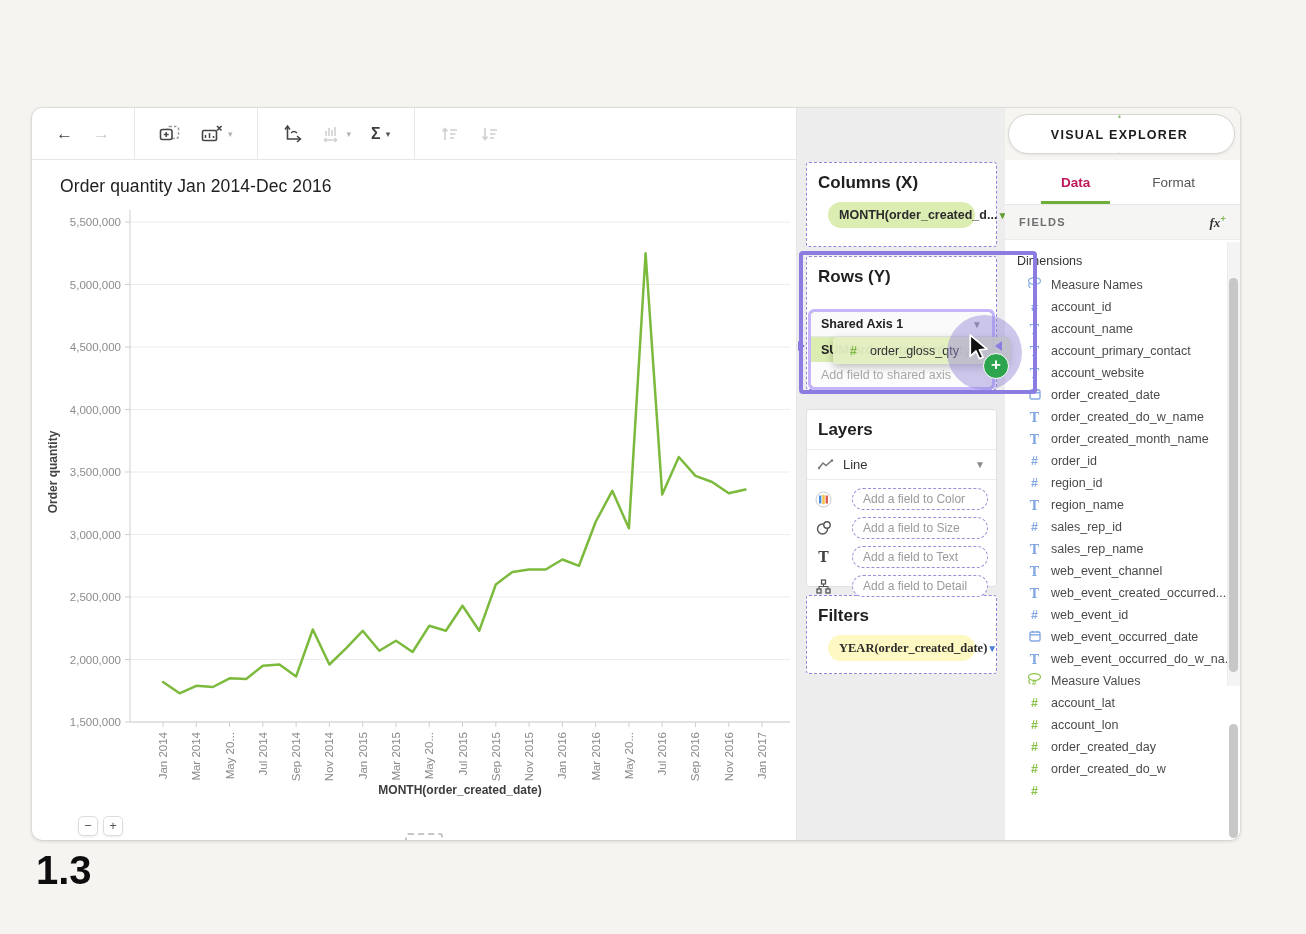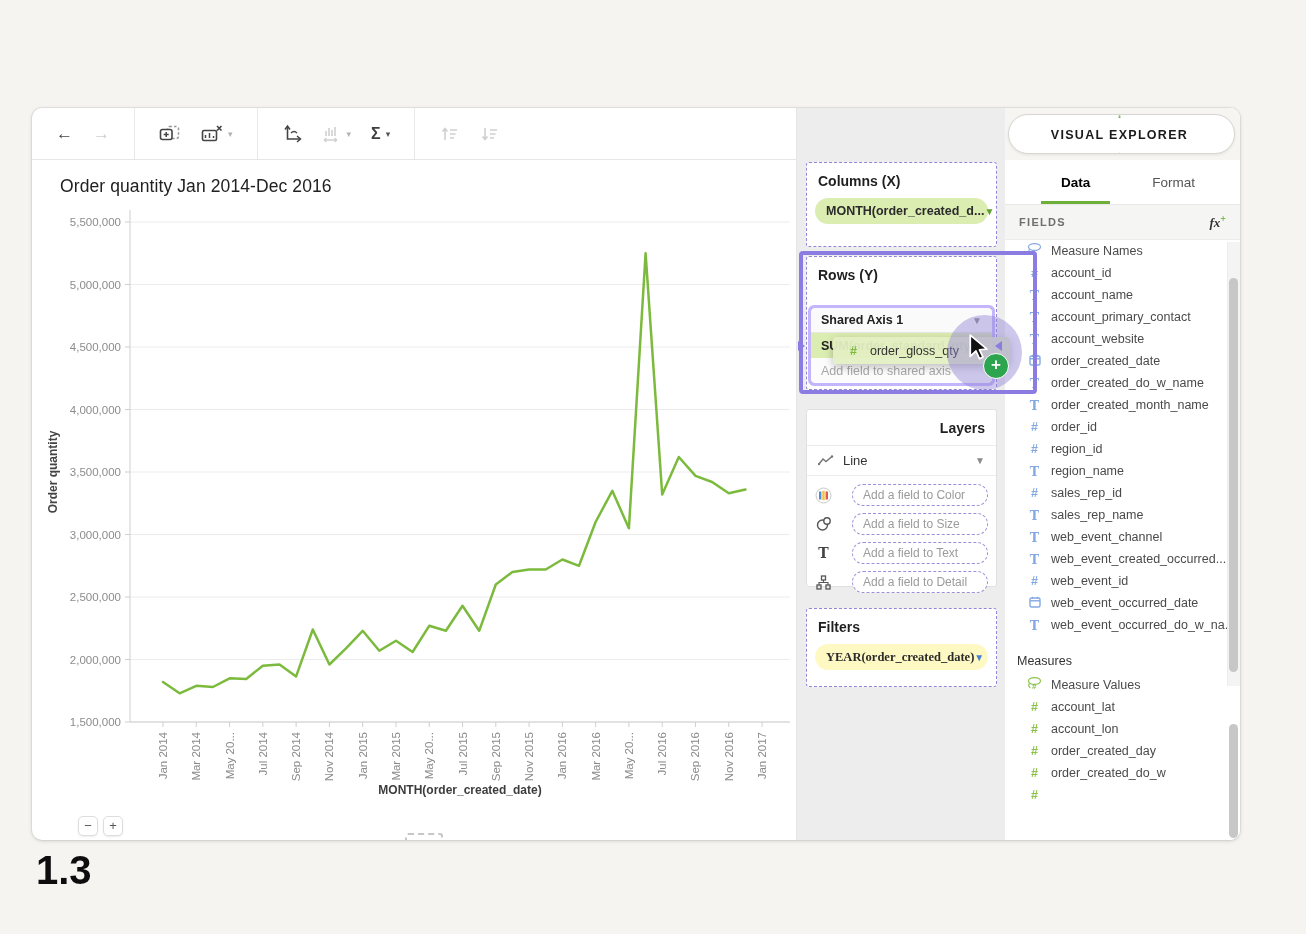--- a/index.html
+++ b/index.html
@@ -27,33 +27,33 @@
   .zoom-ctrl { position:absolute; left:46px; top:656px; display:flex; gap:5px; }
   .zbtn { width:20px; height:20px; background:#fff; border:1px solid #ddd; border-radius:5px;
           font-size:13px; color:#555; line-height:17px; text-align:center; box-shadow:0 1px 2px rgba(0,0,0,.08); cursor:pointer; }
   .handle-peek { position:absolute; left:373px; top:673px; width:38px; height:14px;
                  border:2px dashed #c6c6c6; border-radius:3px; background:#fff; }
 
   
   .config-col { width:208px; background:#ededed; padding:54px 8px 0 9px; position:relative; }
   .cfg-card { background:#fff; border:1.5px dashed #9187d8; border-radius:3px; }
   .cfg-card.plain { border:1px solid #e0e0e0; }
-  .cfg-title { font-size:14px; font-weight:700; color:#1f1f1f; padding:10px 11px 9px; }
-  .pill { display:flex; align-items:center; justify-content:space-between; height:26px; margin:0 8px;
+  .cfg-title { font-size:17px; font-weight:700; color:#1f1f1f; padding:10px 11px 9px; }
+  .pill { display:flex; align-items:center; justify-content:space-between; height:26px; margin:0 21px;
           padding:0 11px; border-radius:13px; font-size:12.5px; font-weight:700; color:#2b2b2b; cursor:pointer; }
   .pill.green { background:#dcedb2; }
   .pill.blue  { background:#fef9c3;font-family:Liberation Serif, serif; }
   .chev-green { color:#5f9e2f; font-size:10px; }
   .chev-blue  { color:#4a7fd4; font-size:10px; }
   .chev-gray  { color:#8a8a8a; font-size:10px; }
 
   .sec-columns { height:85px; margin-bottom:9px; }
   .sec-rows    { height:134px; }
   .rows-wrap   { height:143px; margin-bottom:10px; padding-top:0; }
-  .sec-layers  { height:178px; margin-bottom:21px;text-align:right; }
+  .sec-layers  { height:178px; margin-bottom:8px; }
   .sec-filters { height:79px; }
 
   .axis-group { margin:13px 1px; border:3px solid #c4b5fd; border-radius:6px; overflow:hidden; background:#701a75; }
   .axis-row { height:25px; display:flex; align-items:center; justify-content:space-between;
               padding:0 10px; font-size:12.5px; font-weight:700; color:#222; cursor:pointer; }
   .axis-row.gray  { background:#fafafa; border-bottom:1px solid #e8e8e8; }
   .axis-row.green { background:#dcedb2; }
   .axis-row.ghost { background:#fcfcfc; font-weight:400; color:#a8a8a8; }
 
   .line-row { height:31px; display:flex; align-items:center; gap:9px; padding:10px 11px;
@@ -64,21 +64,21 @@
   .slot-ic { width:17px; display:flex; justify-content:center; color:#555; }
   .slot-input { flex:1; height:22px; border:1px dashed #9a8fd8; border-radius:11px; background:#fff;
                 display:flex; align-items:center; padding:0 10px; font-size:12px; color:#9b9b9b; cursor:pointer; }
   .t-glyph { font-family:"DejaVu Serif", serif; font-weight:700; font-size:14px; color:#444; }
 
   
   .fields-col { width:235px; background:#fff; position:relative; }
   .fc-top { height:52px; background:#f6f5f2; }
   .tabs { height:45px; display:flex; align-items:center; border-bottom:1px solid #e8e8e8; background:#fff; }
   .tab { position:relative; height:100%; display:flex; align-items:center; font-size:13.5px; cursor:pointer; }
-  .tab.active { margin-left:56px; font-weight:700; color:#000000; }
+  .tab.active { margin-left:56px; font-weight:700; color:#be185d; }
   .tab.active::after { content:""; position:absolute; left:-20px; right:-20px; bottom:0; height:3px; background:#6cb03a; }
   .tab.inactive { margin-left:62px; font-weight:400; color:#555; }
   .fields-hdr { height:35px; background:#f5f5f4; border-bottom:1px solid #ececec; display:flex; align-items:center;
                 justify-content:space-between; padding:0 14px; font-size:11px; font-weight:700; letter-spacing:1.3px; color:#6f6f6f; }
   .fx { font-family:Liberation Serif, serif; font-style:italic; font-size:13px; font-weight:700; color:#333;
         letter-spacing:0; cursor:pointer; }
   .fx sup { color:#5fae2e; font-size:10px; font-style:normal; }
   .grp-label { font-size:12.5px; color:#333; padding:14px 0 6px 12px; }
   .grp-label.meas { padding-top:18px; }
   .flist { list-style:none; }
@@ -353,20 +353,21 @@
   <div class="fields-col">
     <div class="fc-top"></div>
     <div class="tabs">
       <div class="tab active">Data</div>
       <div class="tab inactive">Format</div>
     </div>
     <div class="fields-hdr">
       <span>FIELDS</span>
       <span class="fx"><span>fx</span><sup>+</sup></span>
     </div>
+    <div class="grp-label">Dimensions</div>
     <ul class="flist" id="dim-list">
         <li>
           <span class="fic"><svg width="15" height="15" viewBox="0 0 15 15">
               <ellipse cx="7.5" cy="5" rx="6" ry="3.4" fill="none" stroke="#84a9e2" stroke-width="1.2"></ellipse>
               <path d="M2.4 7.4 Q0.8 10.4 3.4 12" fill="none" stroke="#84a9e2" stroke-width="1.2"></path>
               <text x="5" y="13" font-size="8" font-weight="bold" fill="#84a9e2">T</text>
             </svg></span>
           <span>Measure Names</span>
         </li>
         <li>
@@ -441,21 +442,20 @@
               <line x1="3.5" y1="0.8" x2="3.5" y2="3" stroke="#84a9e2" stroke-width="1.2"></line>
               <line x1="8.5" y1="0.8" x2="8.5" y2="3" stroke="#84a9e2" stroke-width="1.2"></line>
             </svg></span>
           <span>web_event_occurred_date</span>
         </li>
         <li>
           <span class="fic txt" style="color:#84a9e2">T</span>
           <span>web_event_occurred_do_w_na...</span>
         </li>
       </ul>
-    <div class="grp-label meas">Measures</div>
     <ul class="flist" id="meas-list">
         <li>
           <span class="fic"><svg width="15" height="15" viewBox="0 0 15 15">
               <ellipse cx="7.5" cy="5" rx="6" ry="3.4" fill="none" stroke="#8bc34a" stroke-width="1.2"></ellipse>
               <path d="M2.4 7.4 Q0.8 10.4 3.4 12" fill="none" stroke="#8bc34a" stroke-width="1.2"></path>
               <text x="5" y="13" font-size="8" font-weight="bold" fill="#8bc34a">#</text>
             </svg></span>
           <span>Measure Values</span>
         </li>
         <li>

